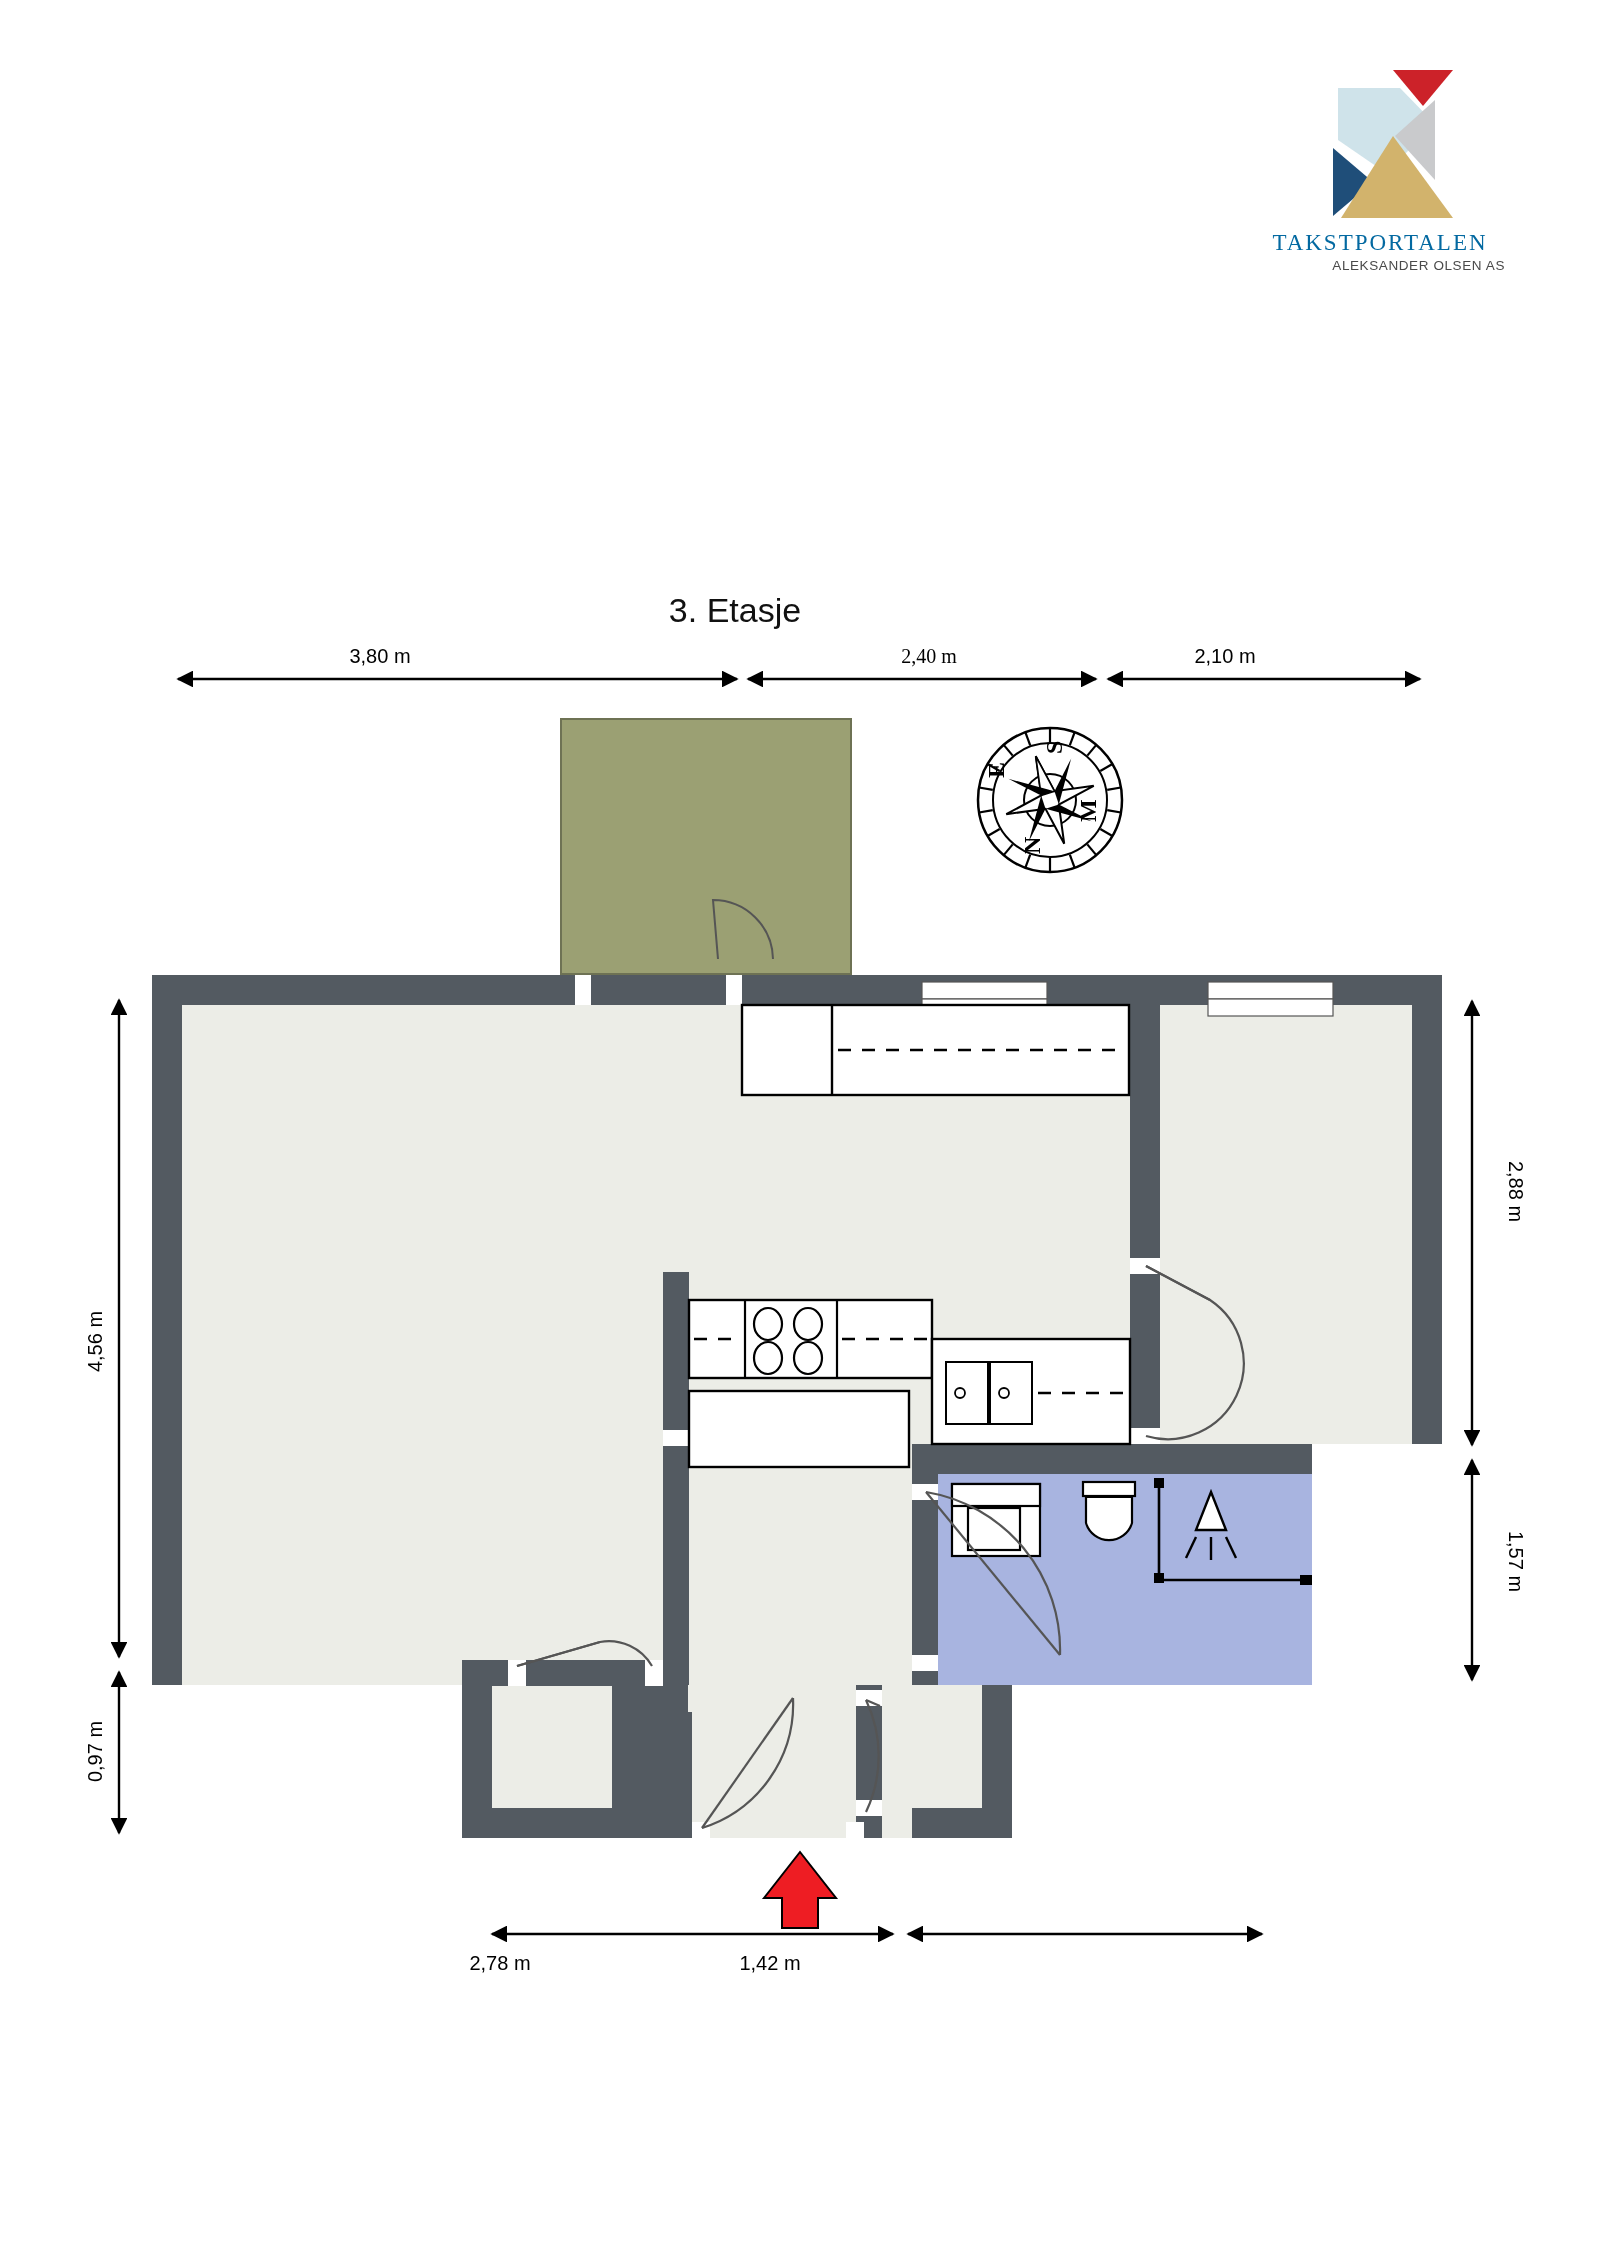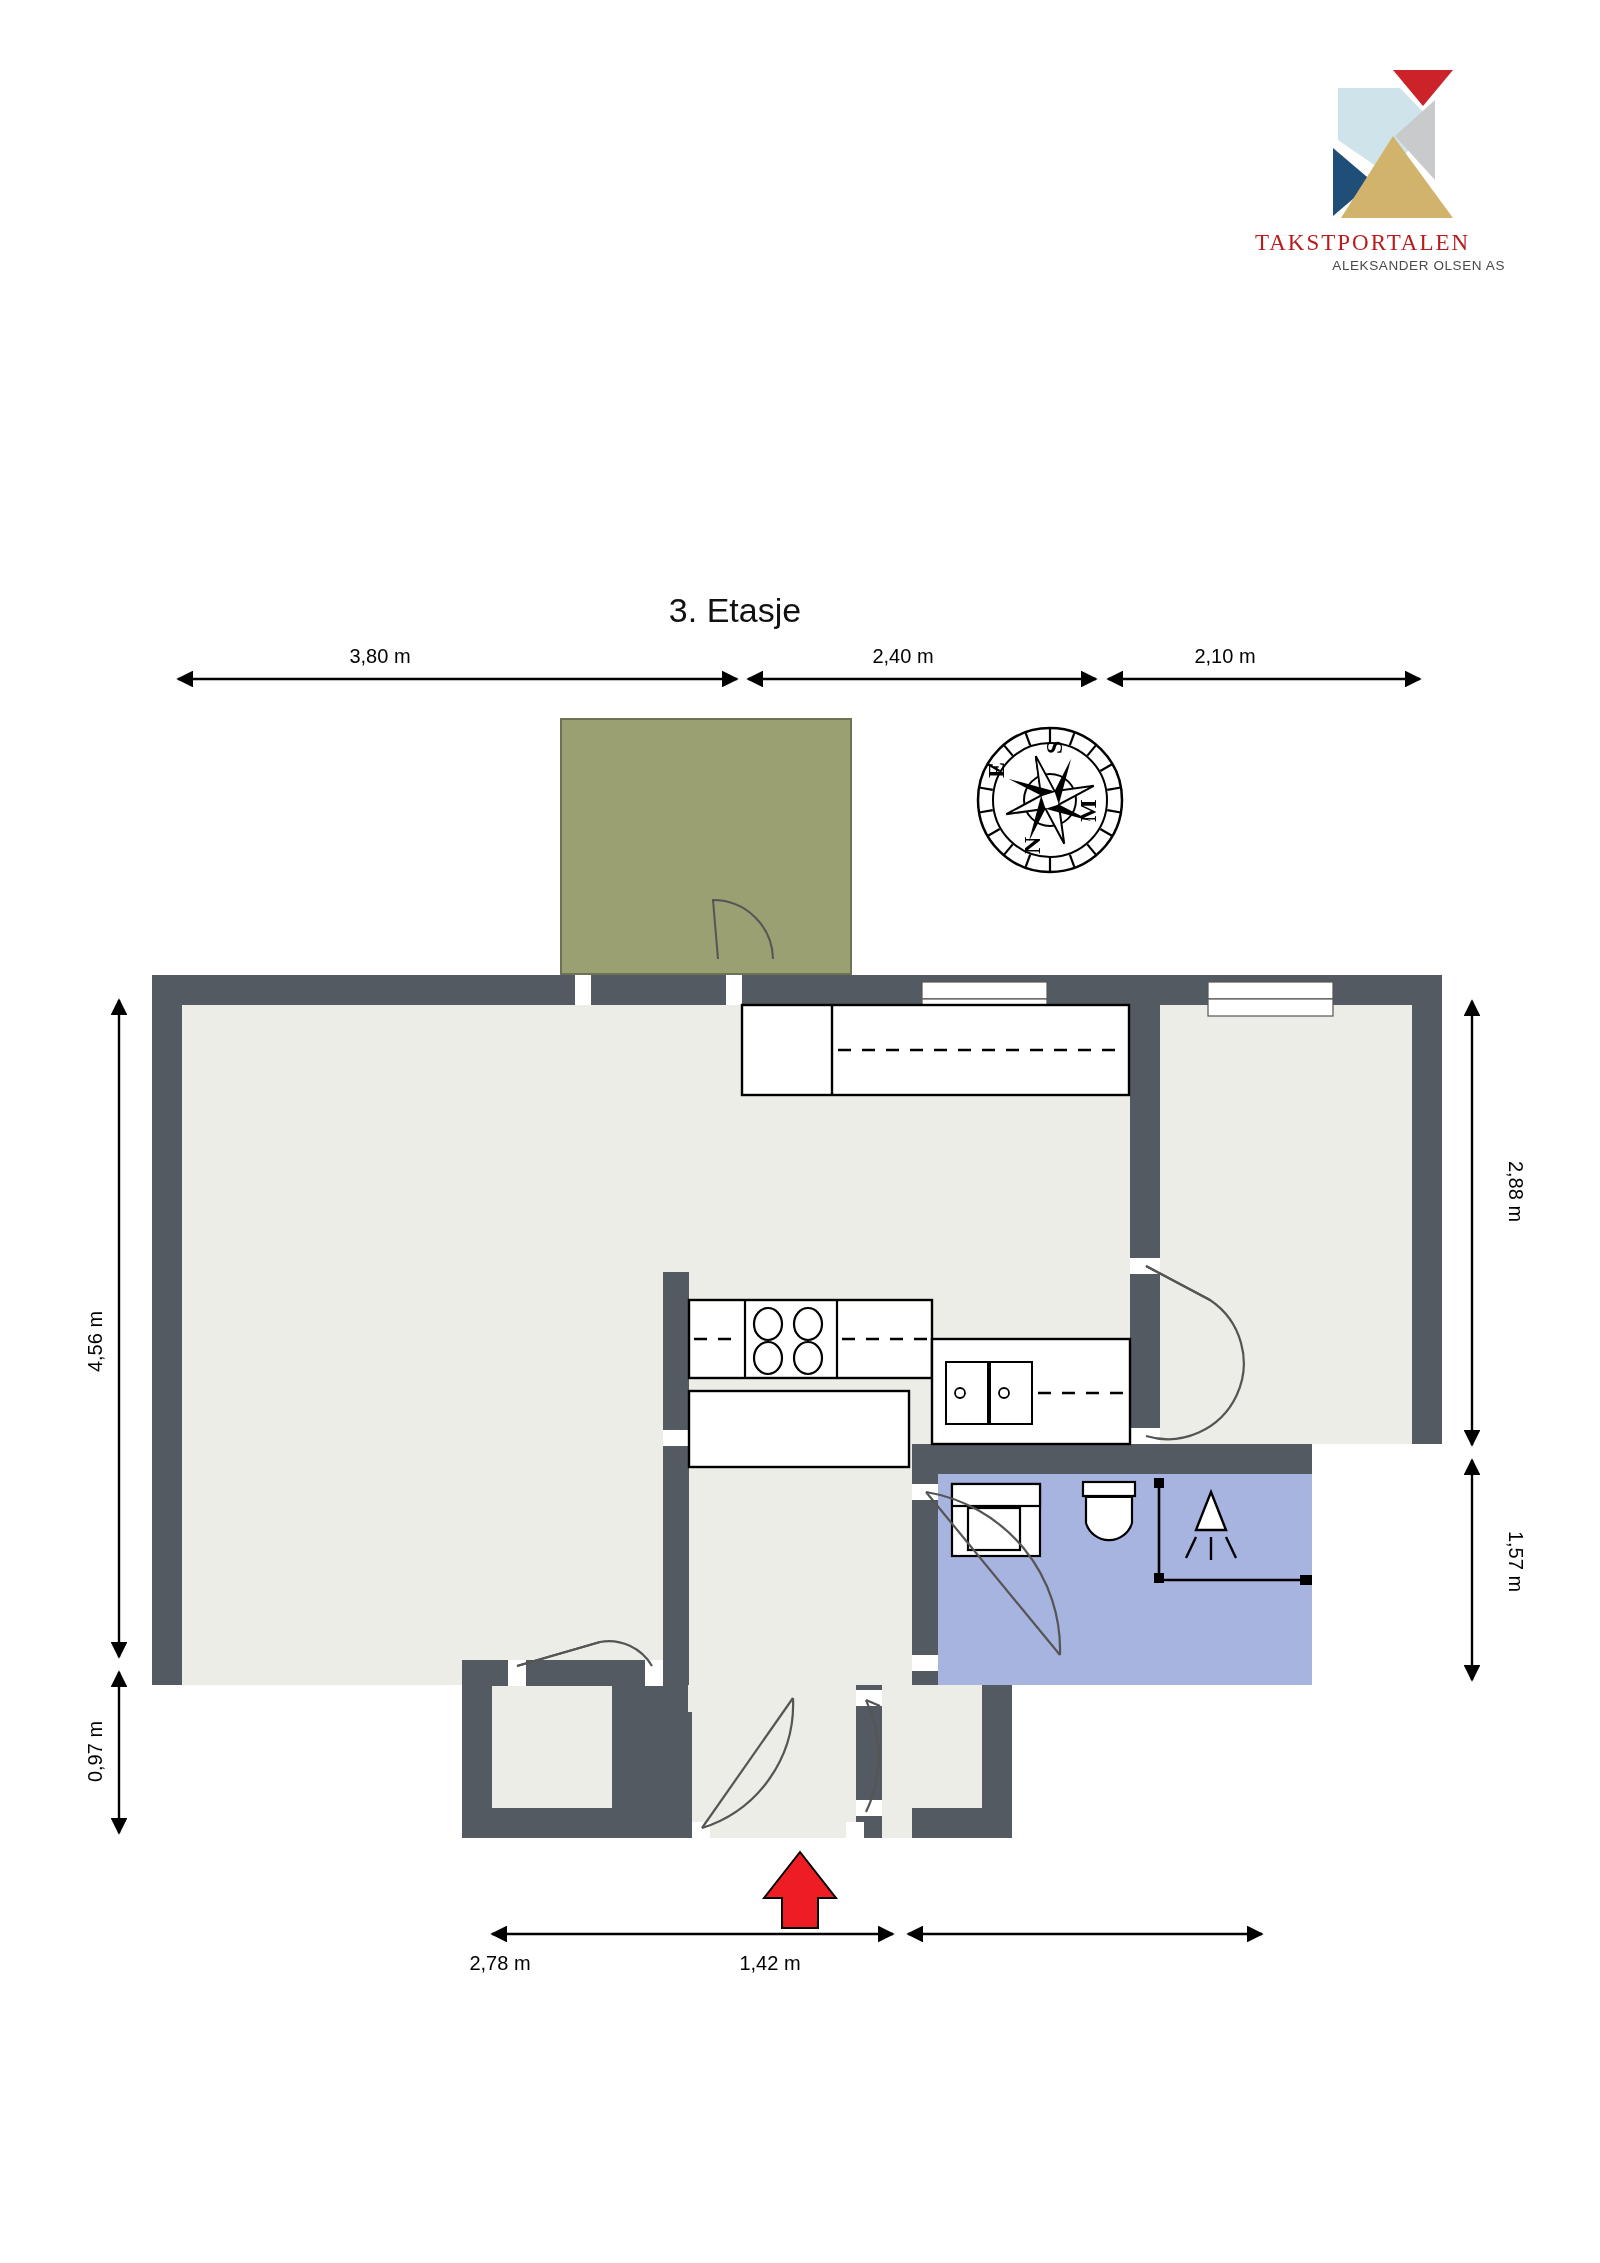--- a/index.html
+++ b/index.html
@@ -33,24 +33,24 @@
     left: 28px;
     top: 0;
     width: 192px;
     height: 172px;
   }
   #logo .brand {
     position: absolute;
     left: 0;
     top: 172px;
     width: 250px;
-    text-align: left;
+    text-align: center;
     font-size: 23px;
     letter-spacing: 2.0px;
-    color: #b91c1c;
+    color: #0369a1;
     font-family: "Liberation Serif", serif;
     white-space: nowrap;
   }
   #logo .sub {
     position: absolute;
     left: 0;
     top: 200px;
     width: 250px;
     text-align: right;
     font-size: 13.5px;
@@ -133,21 +133,21 @@
 
       <polygon points="110,78 170,160 58,160" fill="#d2b36c"></polygon>
     </svg>
     <div class="brand">TAKSTPORTALEN</div>
     <div class="sub">ALEKSANDER OLSEN AS</div>
   </div>
 
   <div id="floor-title">3. Etasje</div>
 
   <div class="dim-label" style="left:260px; top:645px; width:240px;">3,80 m</div>
-  <div class="dim-label" style="left:803px; top:645px; width:200px;">2,40 m</div>
+  <div class="dim-label" style="left:829px; top:645px; width:200px;font-family:Liberation Serif, serif;">2,40 m</div>
   <div class="dim-label" style="left:1125px; top:645px; width:200px;">2,10 m</div>
 
   <div class="dim-label vert" style="left:1415px; top:1180px; width:200px; transform:rotate(90deg);">2,88 m</div>
   <div class="dim-label vert" style="left:1415px; top:1550px; width:200px; transform:rotate(90deg);">1,57 m</div>
 
   <div class="dim-label vert" style="left:-5px; top:1330px; width:200px; transform:rotate(-90deg);">4,56 m</div>
   <div class="dim-label vert" style="left:-5px; top:1740px; width:200px; transform:rotate(-90deg);">0,97 m</div>
 
   <div class="dim-label" style="left:375px; top:1952px; width:250px;">2,78 m</div>
   <div class="dim-label" style="left:645px; top:1952px; width:250px;">1,42 m</div>

